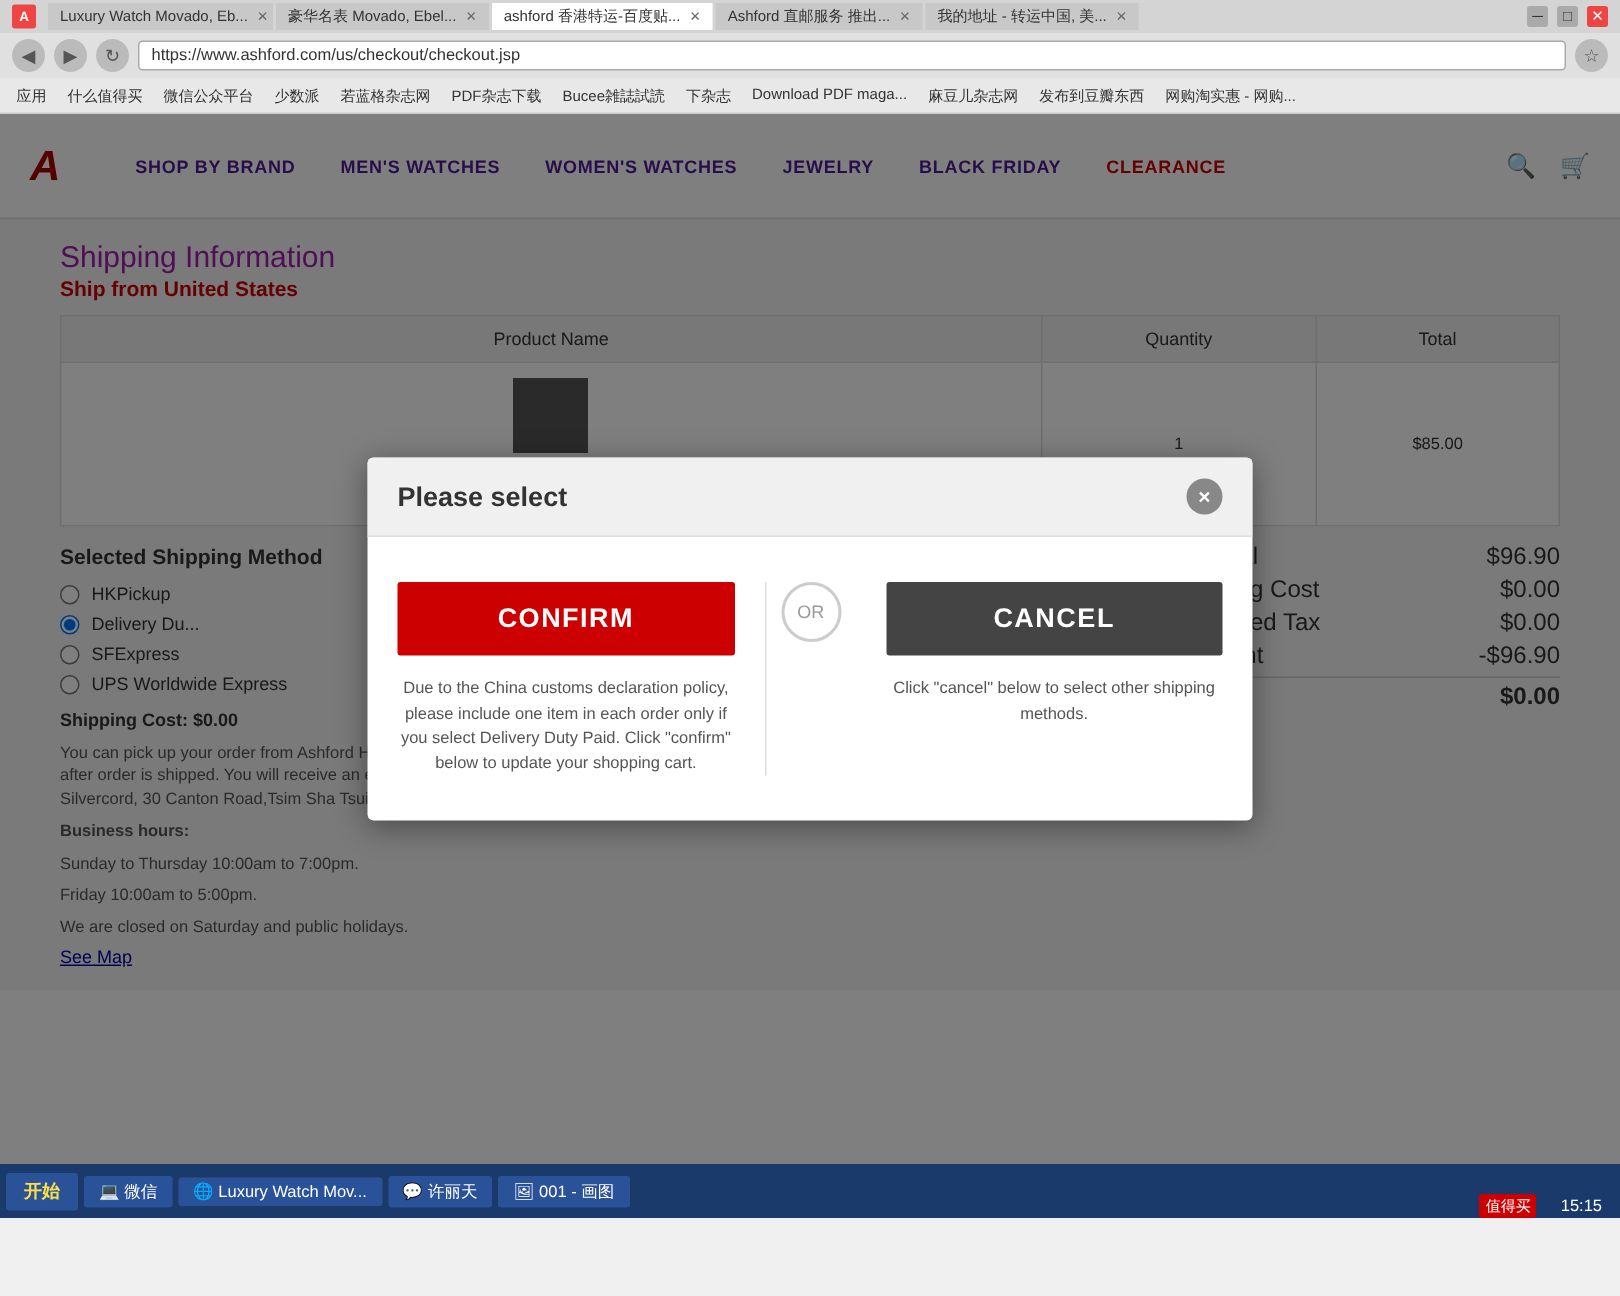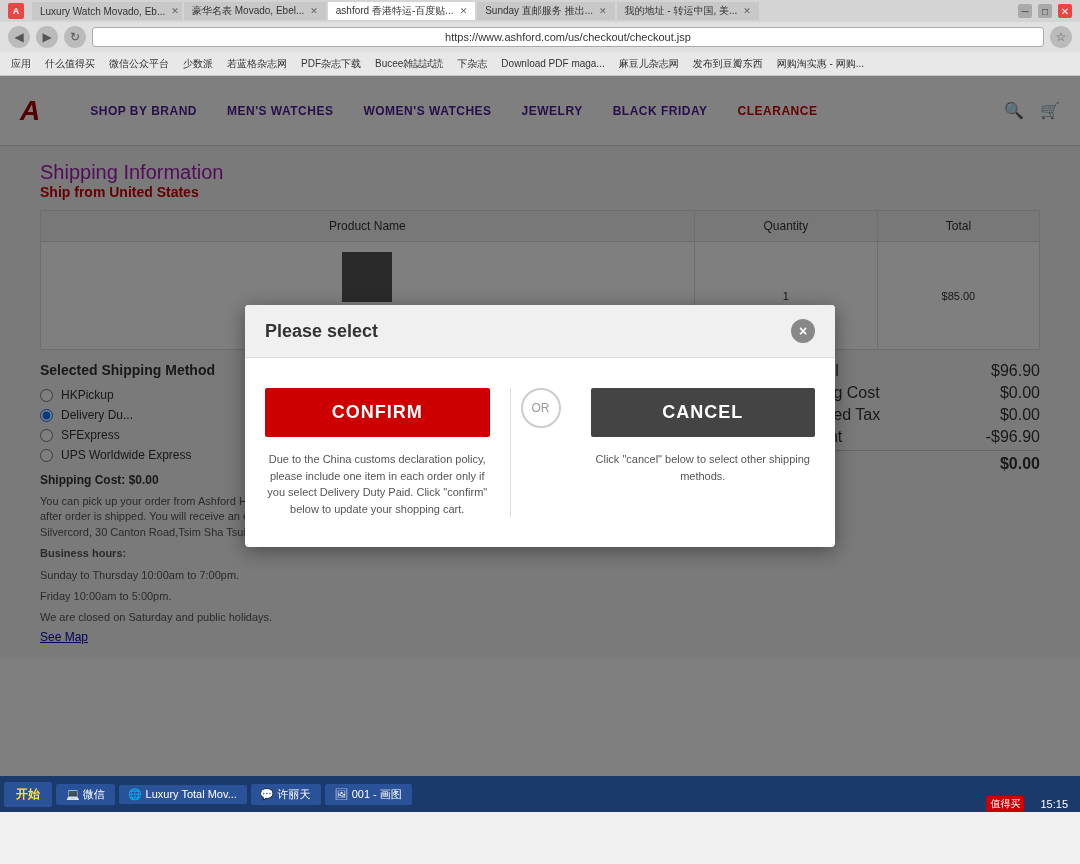--- a/index.html
+++ b/index.html
@@ -1,20 +1,20 @@
 <!DOCTYPE html>
 <html><head>
   <meta charset="utf-8">
   <style>
     * { margin: 0; padding: 0; box-sizing: border-box; }
     body { font-family: Arial, sans-serif; background: #f0f0f0; width: 1080px; height: 864px; overflow: hidden; position: relative; }
     .browser-titlebar { background: #d4d4d4; height: 22px; display: flex; align-items: center; padding: 0 8px; gap: 8px; font-size: 11px; color: #333; }
     .browser-nav { background: #e0e0e0; height: 30px; display: flex; align-items: center; padding: 0 8px; gap: 6px; }
     .browser-nav .nav-btn { width: 22px; height: 22px; background: #bbb; border-radius: 50%; display: flex; align-items: center; justify-content: center; font-size: 12px; color: #555; cursor: pointer; }
-    .browser-nav .address-bar { flex: 1; background: #fff; border: 1px solid #aaa; border-radius: 3px; height: 20px; padding: 0 8px; font-size: 11px; color: #333; display: flex; align-items: center; justify-content: center; }
+    .browser-nav .address-bar { flex: 1; background: #fff; border: 1px solid #aaa; border-radius: 3px; height: 20px; padding: 0 8px; font-size: 11px; color: #333; display: flex; align-items: center; }
     .bookmarks-bar { background: #e8e8e8; height: 24px; display: flex; align-items: center; padding: 0 6px; gap: 4px; border-bottom: 1px solid #ccc; overflow: hidden; }
     .bookmarks-bar span { font-size: 10px; color: #333; white-space: nowrap; padding: 1px 5px; cursor: pointer; }
 
     
     .page-content { background: #fff; width: 100%; height: 630px; position: relative; overflow: hidden; }
 
     
     .site-nav { background: #fff; border-bottom: 1px solid #ddd; height: 70px; display: flex; align-items: center; padding: 0 20px; gap: 30px; }
     .site-logo { color: #a00; font-size: 28px; font-weight: bold; font-style: italic; margin-right: 20px; }
     .nav-item { font-size: 12px; color: #4c1d95; text-transform: uppercase; cursor: pointer; font-weight: bold; letter-spacing: 0.5px; }
@@ -86,21 +86,21 @@
       </div>
       <div class="tab-item">
         <span>豪华名表 Movado, Ebel...</span>
         <span class="tab-close">✕</span>
       </div>
       <div class="tab-item active-tab">
         <span>ashford 香港特运-百度贴...</span>
         <span class="tab-close">✕</span>
       </div>
       <div class="tab-item">
-        <span>Sunday 直邮服务 推出...</span>
+        <span>Ashford 直邮服务 推出...</span>
         <span class="tab-close">✕</span>
       </div>
       <div class="tab-item">
         <span>我的地址 - 转运中国, 美...</span>
         <span class="tab-close">✕</span>
       </div>
     </div>
     <div style="margin-left:auto;display:flex;gap:6px;">
       <div style="width:14px;height:14px;background:#aaa;border-radius:2px;display:flex;align-items:center;justify-content:center;font-size:10px;">─</div>
       <div style="width:14px;height:14px;background:#aaa;border-radius:2px;display:flex;align-items:center;justify-content:center;font-size:10px;">□</div>
@@ -263,21 +263,21 @@
   <div class="taskbar-start">
     <span>开始</span>
   </div>
   <div style="display:flex;gap:4px;align-items:center;">
     <div class="taskbar-item">
       <span>💻</span>
       <span>微信</span>
     </div>
     <div class="taskbar-item">
       <span>🌐</span>
-      <span>Luxury Total Mov...</span>
+      <span>Luxury Watch Mov...</span>
     </div>
     <div class="taskbar-item">
       <span>💬</span>
       <span>许丽天</span>
     </div>
     <div class="taskbar-item">
       <span>🖼</span>
       <span>001 - 画图</span>
     </div>
   </div>

